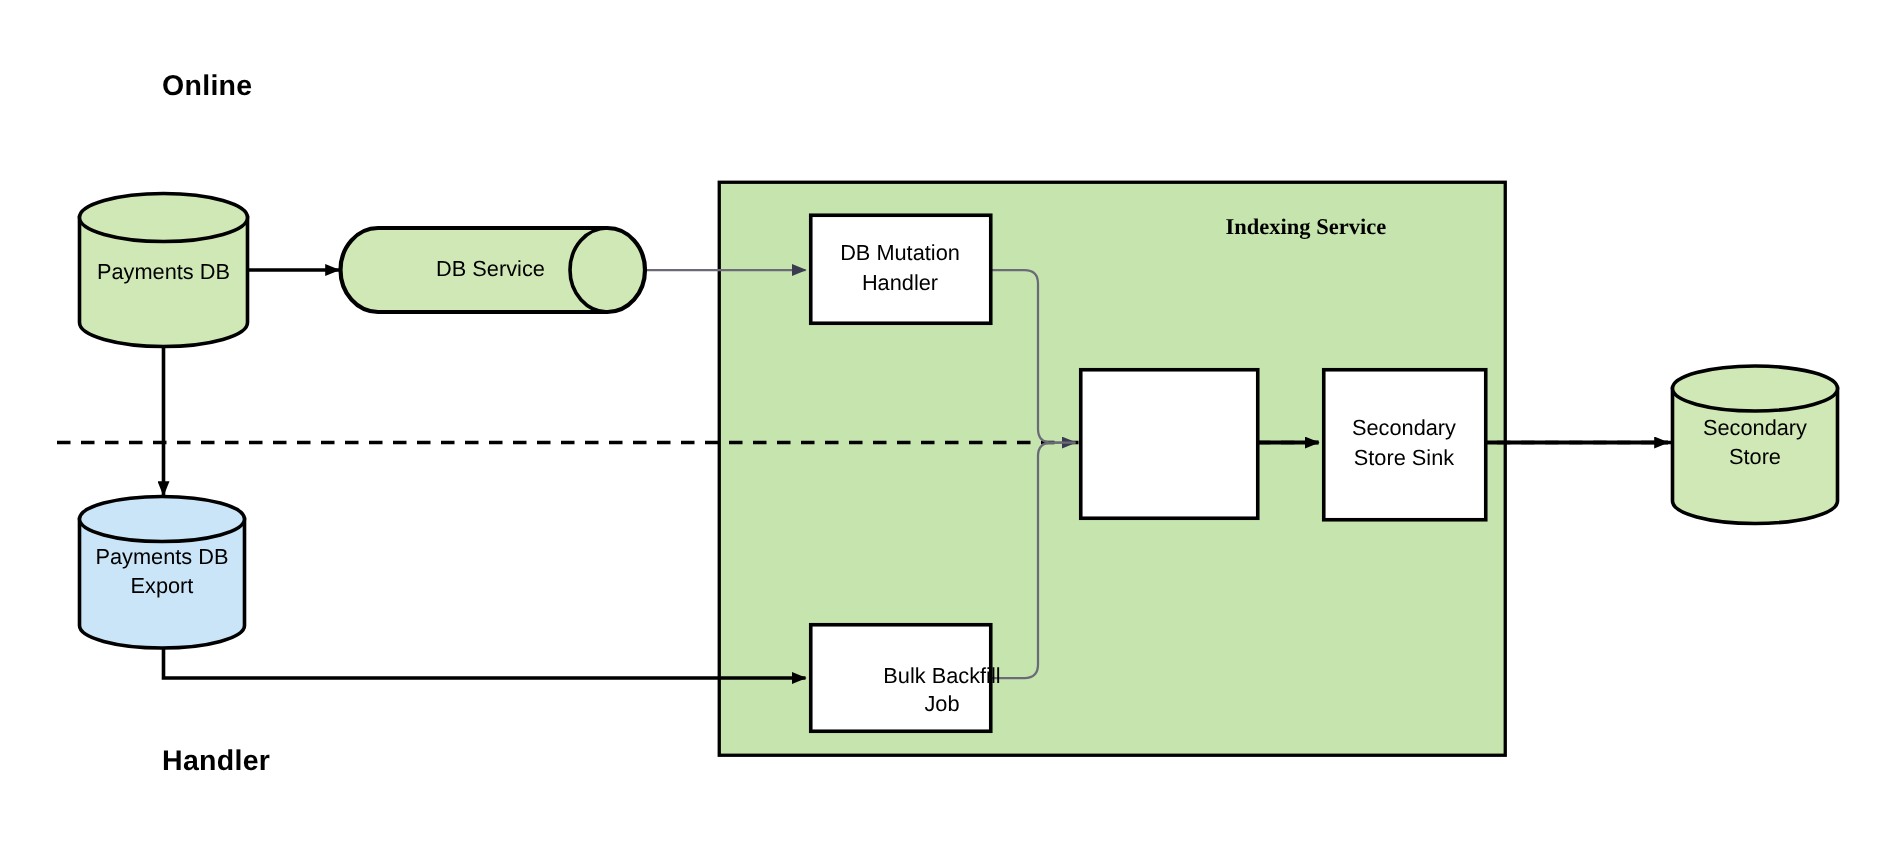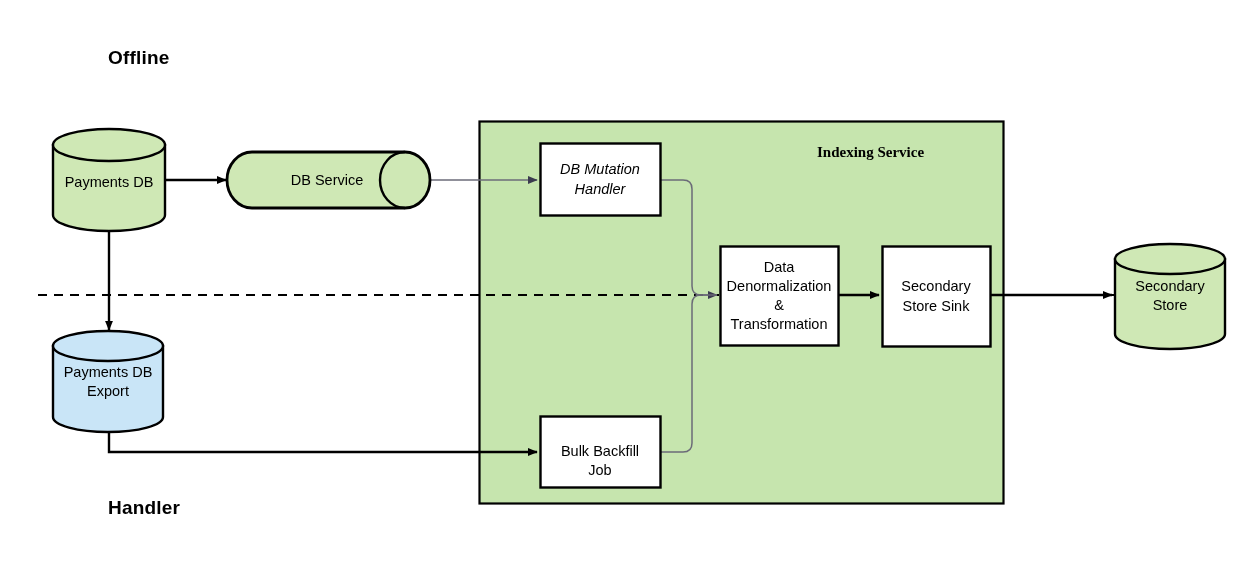--- a/index.html
+++ b/index.html
@@ -124,43 +124,39 @@
     <rect x="882.5" y="246.5" width="108" height="100" fill="#ffffff" stroke="#000000" stroke-width="2.4"></rect>
 
     <rect x="540.5" y="416.5" width="120" height="71" fill="#ffffff" stroke="#000000" stroke-width="2.4"></rect>
 
     <g>
       <path d="M1115,259 L1115,334 A55,15 0 0 0 1225,334 L1225,259 Z" fill="#cfe8b5" stroke="#000000" stroke-width="2.4"></path>
       <ellipse cx="1170" cy="259" rx="55" ry="15" fill="#cfe8b5" stroke="#000000" stroke-width="2.4"></ellipse>
     </g>
   </svg>
 
-  <div class="zone-label" style="left:108px; top:47px;">Offline</div>
+  <div class="zone-label" style="left:108px; top:47px;">Online</div>
 
   <div class="zone-label" style="left:108px; top:497px;">Handler</div>
 
   <div class="group-label" style="left:817px; top:144px;">Indexing Service</div>
 
   <div class="node-label" style="left:53px; top:160px; width:112px; height:45px;">Payments DB</div>
 
   <div class="node-label" style="left:252px; top:158px; width:150px; height:45px;">DB Service</div>
 
   <div class="node-label" style="left:53px; top:358px; width:110px; height:48px;">Payments DB
 Export</div>
 
-  <div class="node-label" style="left:540px; top:144px; width:120px; height:71px;font-style:italic;">DB Mutation
+  <div class="node-label" style="left:540px; top:144px; width:120px; height:71px;">DB Mutation
 Handler</div>
 
-  <div class="node-label" style="left:540px; top:417px; width:120px; height:88px;">Bulk Backfill
+  <div class="node-label" style="left:568px; top:417px; width:120px; height:88px;">Bulk Backfill
 Job</div>
 
-  <div class="node-label" style="left:718px; top:247px; width:122px; height:98px;">Data
-Denormalization
-&amp;
-Transformation</div>
 
   <div class="node-label" style="left:882px; top:247px; width:108px; height:99px;">Secondary
 Store Sink</div>
 
   <div class="node-label" style="left:1115px; top:272px; width:110px; height:48px;">Secondary
 Store</div>
 
 </div>
 
 </body></html>

